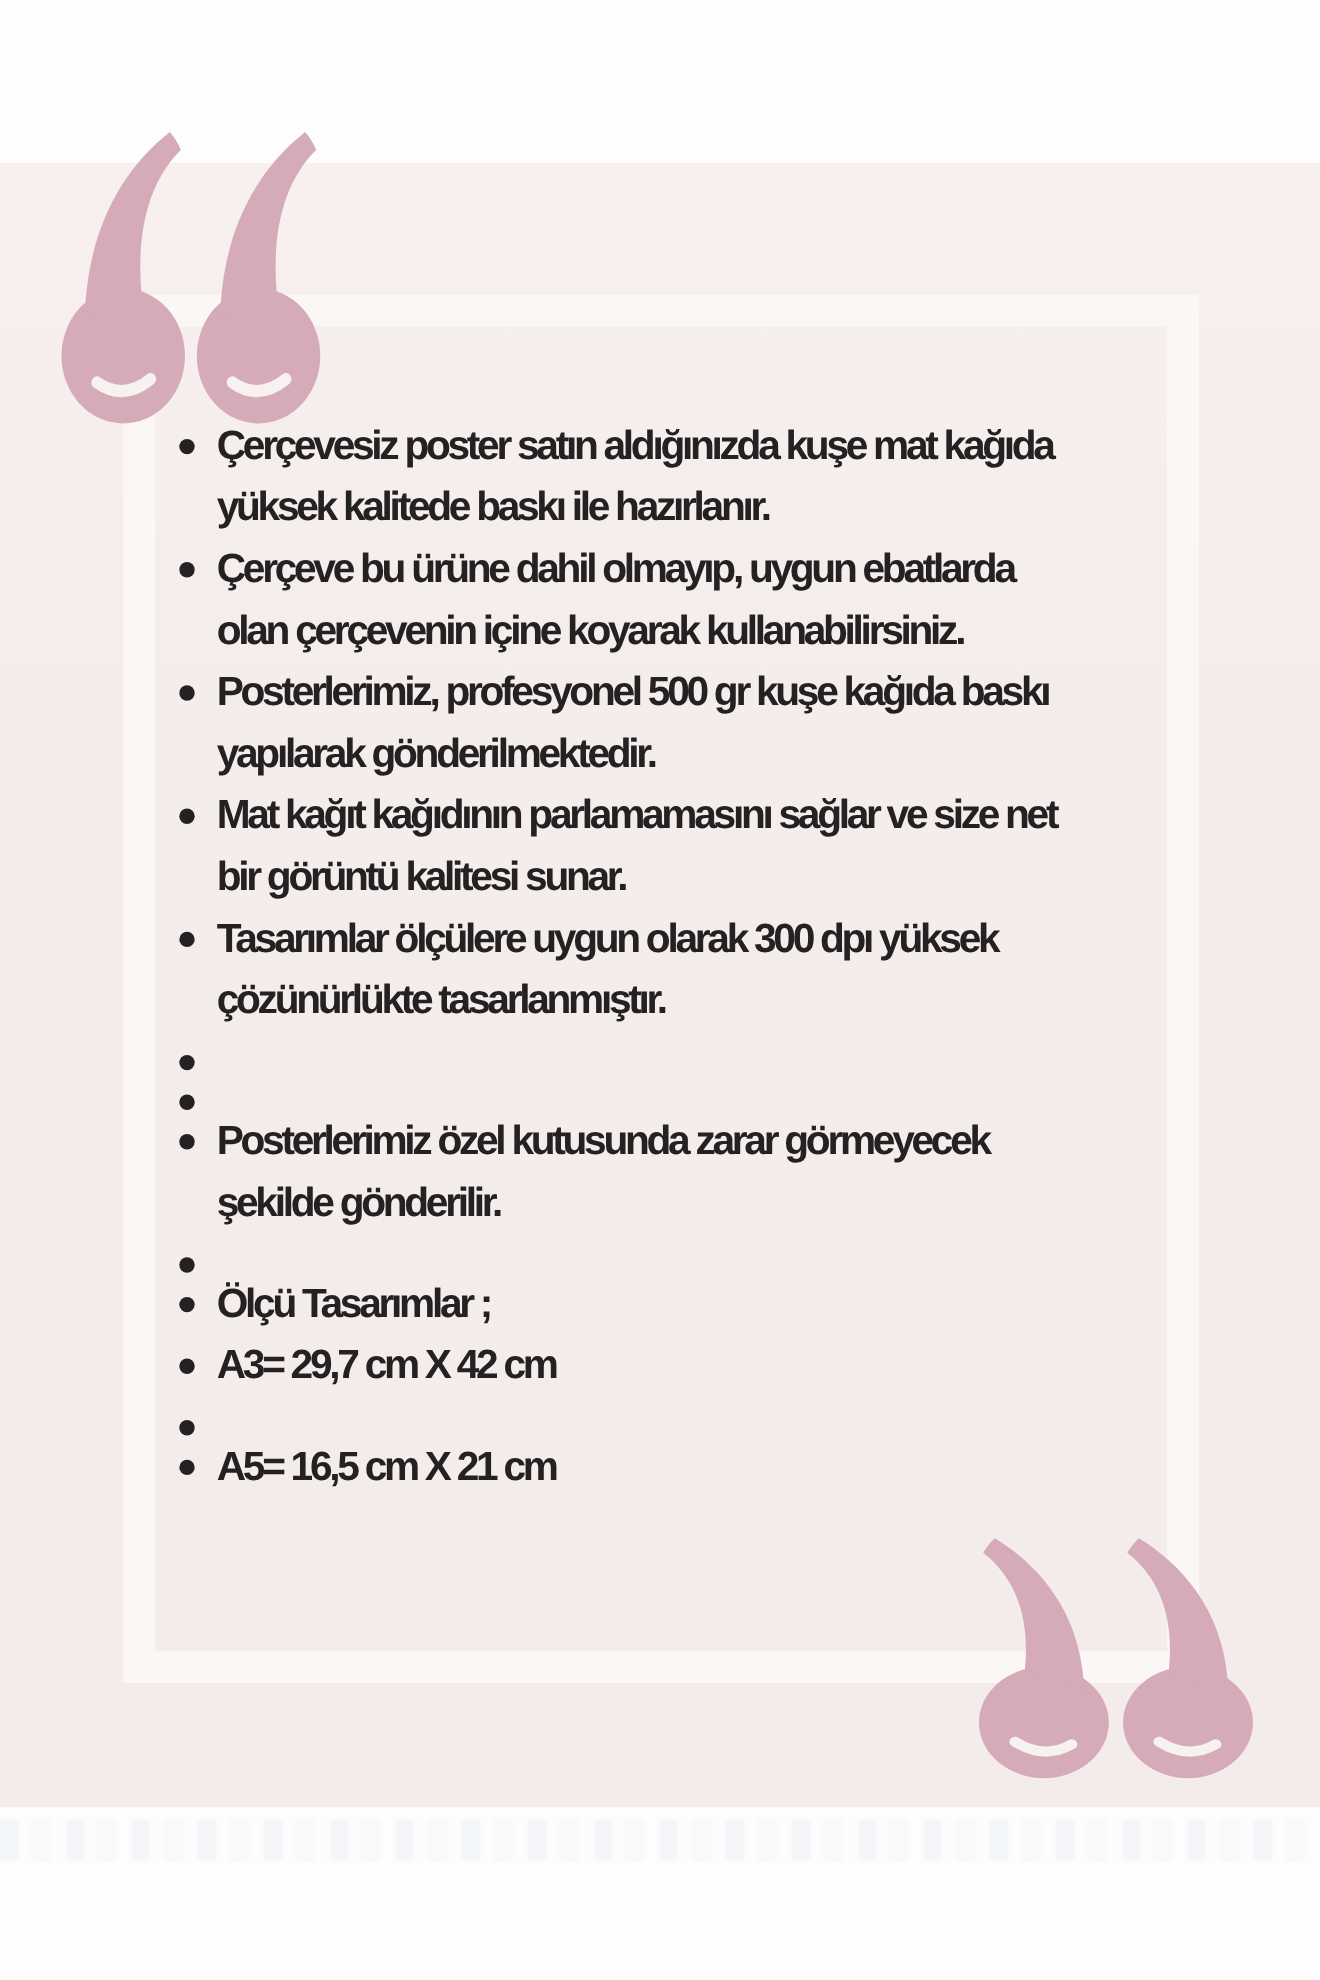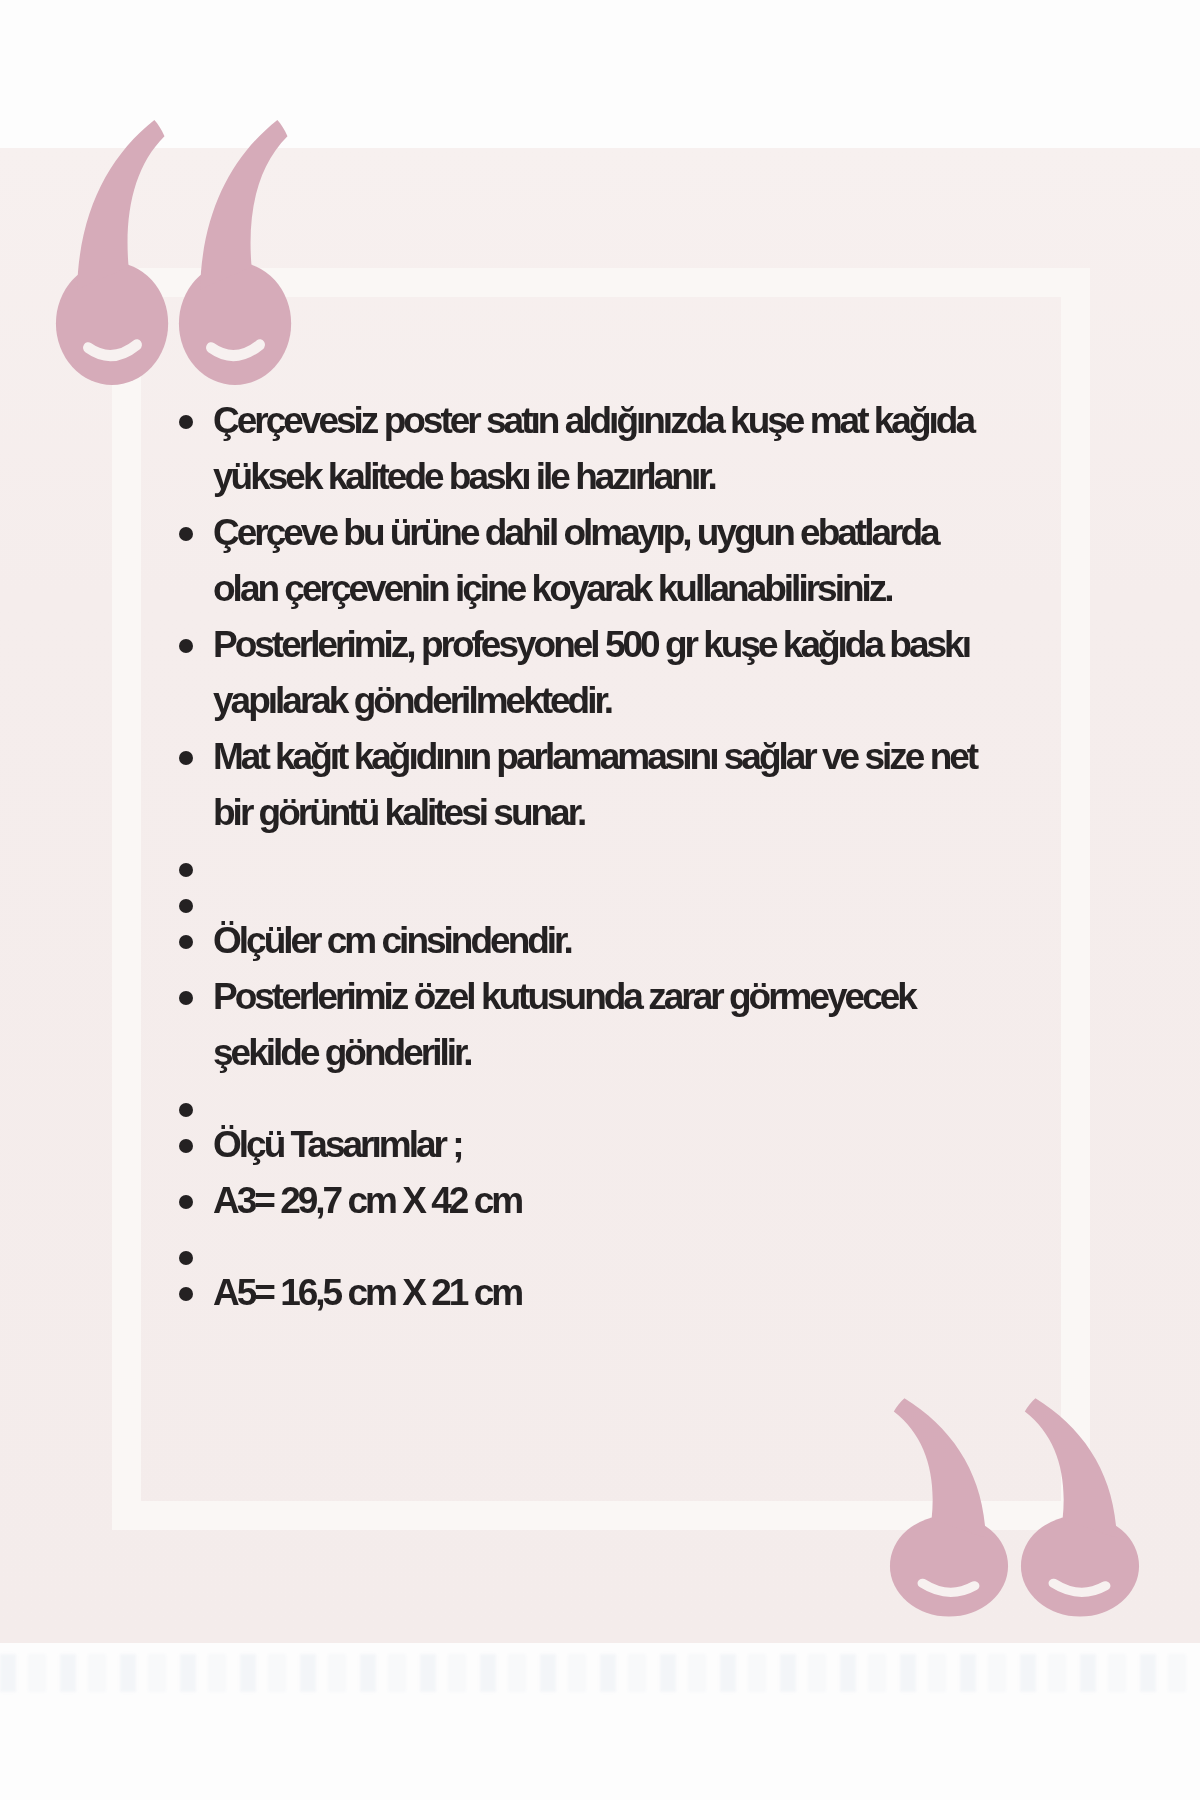--- a/index.html
+++ b/index.html
@@ -15,21 +15,21 @@
     background:linear-gradient(180deg,#f7f0ef 0%,#f5edec 30%,#f4eceb 100%);
   }
   .card-frame{
     position:absolute;left:112px;top:268px;width:978px;height:1262px;
     border:29px solid #faf7f5;
     box-sizing:border-box;
     z-index:2;
   }
   .info-list{
     position:absolute;left:163px;top:377px;width:880px;
-    margin:16px;padding:0;list-style:none;
+    margin:0;padding:0;list-style:none;
     z-index:3;
   }
   .info-list li{
     display:flex;align-items:flex-start;gap:20px;margin:0;padding:0;
   }
   .bullet-dot{
     flex:0 0 14px;width:14px;height:14px;border-radius:50%;
     background:#242122;margin-top:22px;
   }
   .item-text{
@@ -106,27 +106,28 @@
     <span class="item-text">Posterlerimiz, profesyonel 500 gr kuşe kağıda baskı
 yapılarak gönderilmektedir.</span>
   </li>
   <li>
     <span class="bullet-dot"></span>
     <span class="item-text">Mat kağıt kağıdının parlamamasını sağlar ve size net
 bir görüntü kalitesi sunar.</span>
   </li>
   <li>
     <span class="bullet-dot"></span>
+    <span class="item-text">Tasarımlar ölçülere uygun olarak 300 dpı yüksek
+çözünürlükte tasarlanmıştır.</span>
   </li>
   <li>
     <span class="bullet-dot"></span>
   </li>
   <li>
     <span class="bullet-dot"></span>
-    <span class="item-text">Ölçüler cm cinsindendir.</span>
   </li>
   <li>
     <span class="bullet-dot"></span>
     <span class="item-text">Posterlerimiz özel kutusunda zarar görmeyecek
 şekilde gönderilir.</span>
   </li>
   <li>
     <span class="bullet-dot"></span>
   </li>
   <li>

